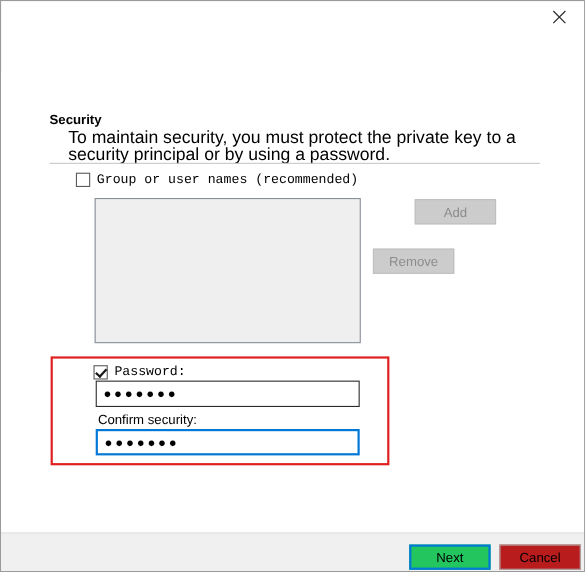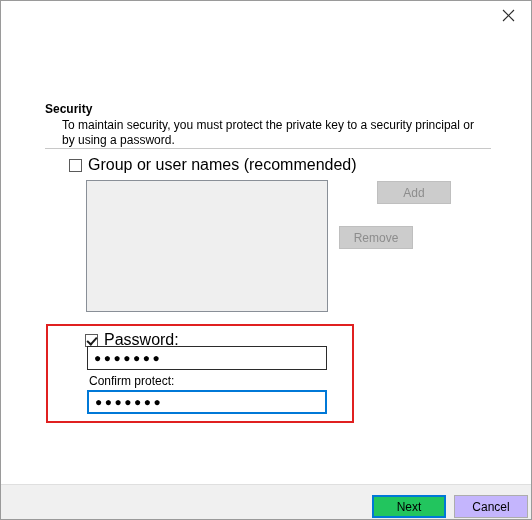--- a/index.html
+++ b/index.html
@@ -96,21 +96,21 @@
     top: 37px;
     font-size: 12px;
     font-weight: bold;
     color: #000000;
   }
   .section-desc {
     position: absolute;
     left: 61px;
     top: 53px;
     width: 420px;
-    font-size: 12px;
+    font-size: 16px;
     line-height: 15px;
     color: #000000;
   }
 
   .separator {
     position: absolute;
     left: 44px;
     top: 83px;
     width: 446px;
     height: 1px;
@@ -138,23 +138,24 @@
     left: 3px;
     top: 0px;
     width: 4px;
     height: 8px;
     border: solid #1a1a1a;
     border-width: 0 2px 2px 0;
     transform: rotate(42deg);
   }
   .cb-label {
     margin-left: 6px;
-    font-size: 16px;
+    font-size: 12px;
     color: #000000;
     white-space: nowrap;
+    font-family: Liberation Mono, monospace;
   }
 
   #cb-group { left: 68px; top: 91px; }
 
   
   .listbox {
     position: absolute;
     left: 85px;
     top: 115px;
     width: 242px;
@@ -165,21 +166,21 @@
   }
 
   
   .btn {
     box-sizing: border-box;
     display: flex;
     align-items: center;
     justify-content: center;
     font-size: 12px;
     font-family: "Liberation Sans", sans-serif;
-    background: #c4b5fd;
+    background: #b91c1c;
     border: 1px solid #adadad;
     color: #000000;
     cursor: default;
     padding: 0;
   }
   .btn.disabled {
     background: #cccccc;
     border-color: #bfbfbf;
     color: #8d8d8d;
   }
@@ -300,21 +301,21 @@
 
     <div class="highlight-box"></div>
 
     <div class="cb-row" id="cb-password">
       <span class="checkbox checked"></span>
       <span class="cb-label">Password:</span>
     </div>
 
     <div class="textbox" id="txt-password">●●●●●●●</div>
 
-    <div class="field-label" id="lbl-confirm">Confirm protect:</div>
+    <div class="field-label" id="lbl-confirm">Confirm security:</div>
 
     <div class="textbox focused" id="txt-confirm">●●●●●●●</div>
 
   </div>
 
   <div class="footer">
     <button class="btn footer-btn" id="btn-next">Next</button>
     <button class="btn footer-btn" id="btn-cancel">Cancel</button>
   </div>
 

